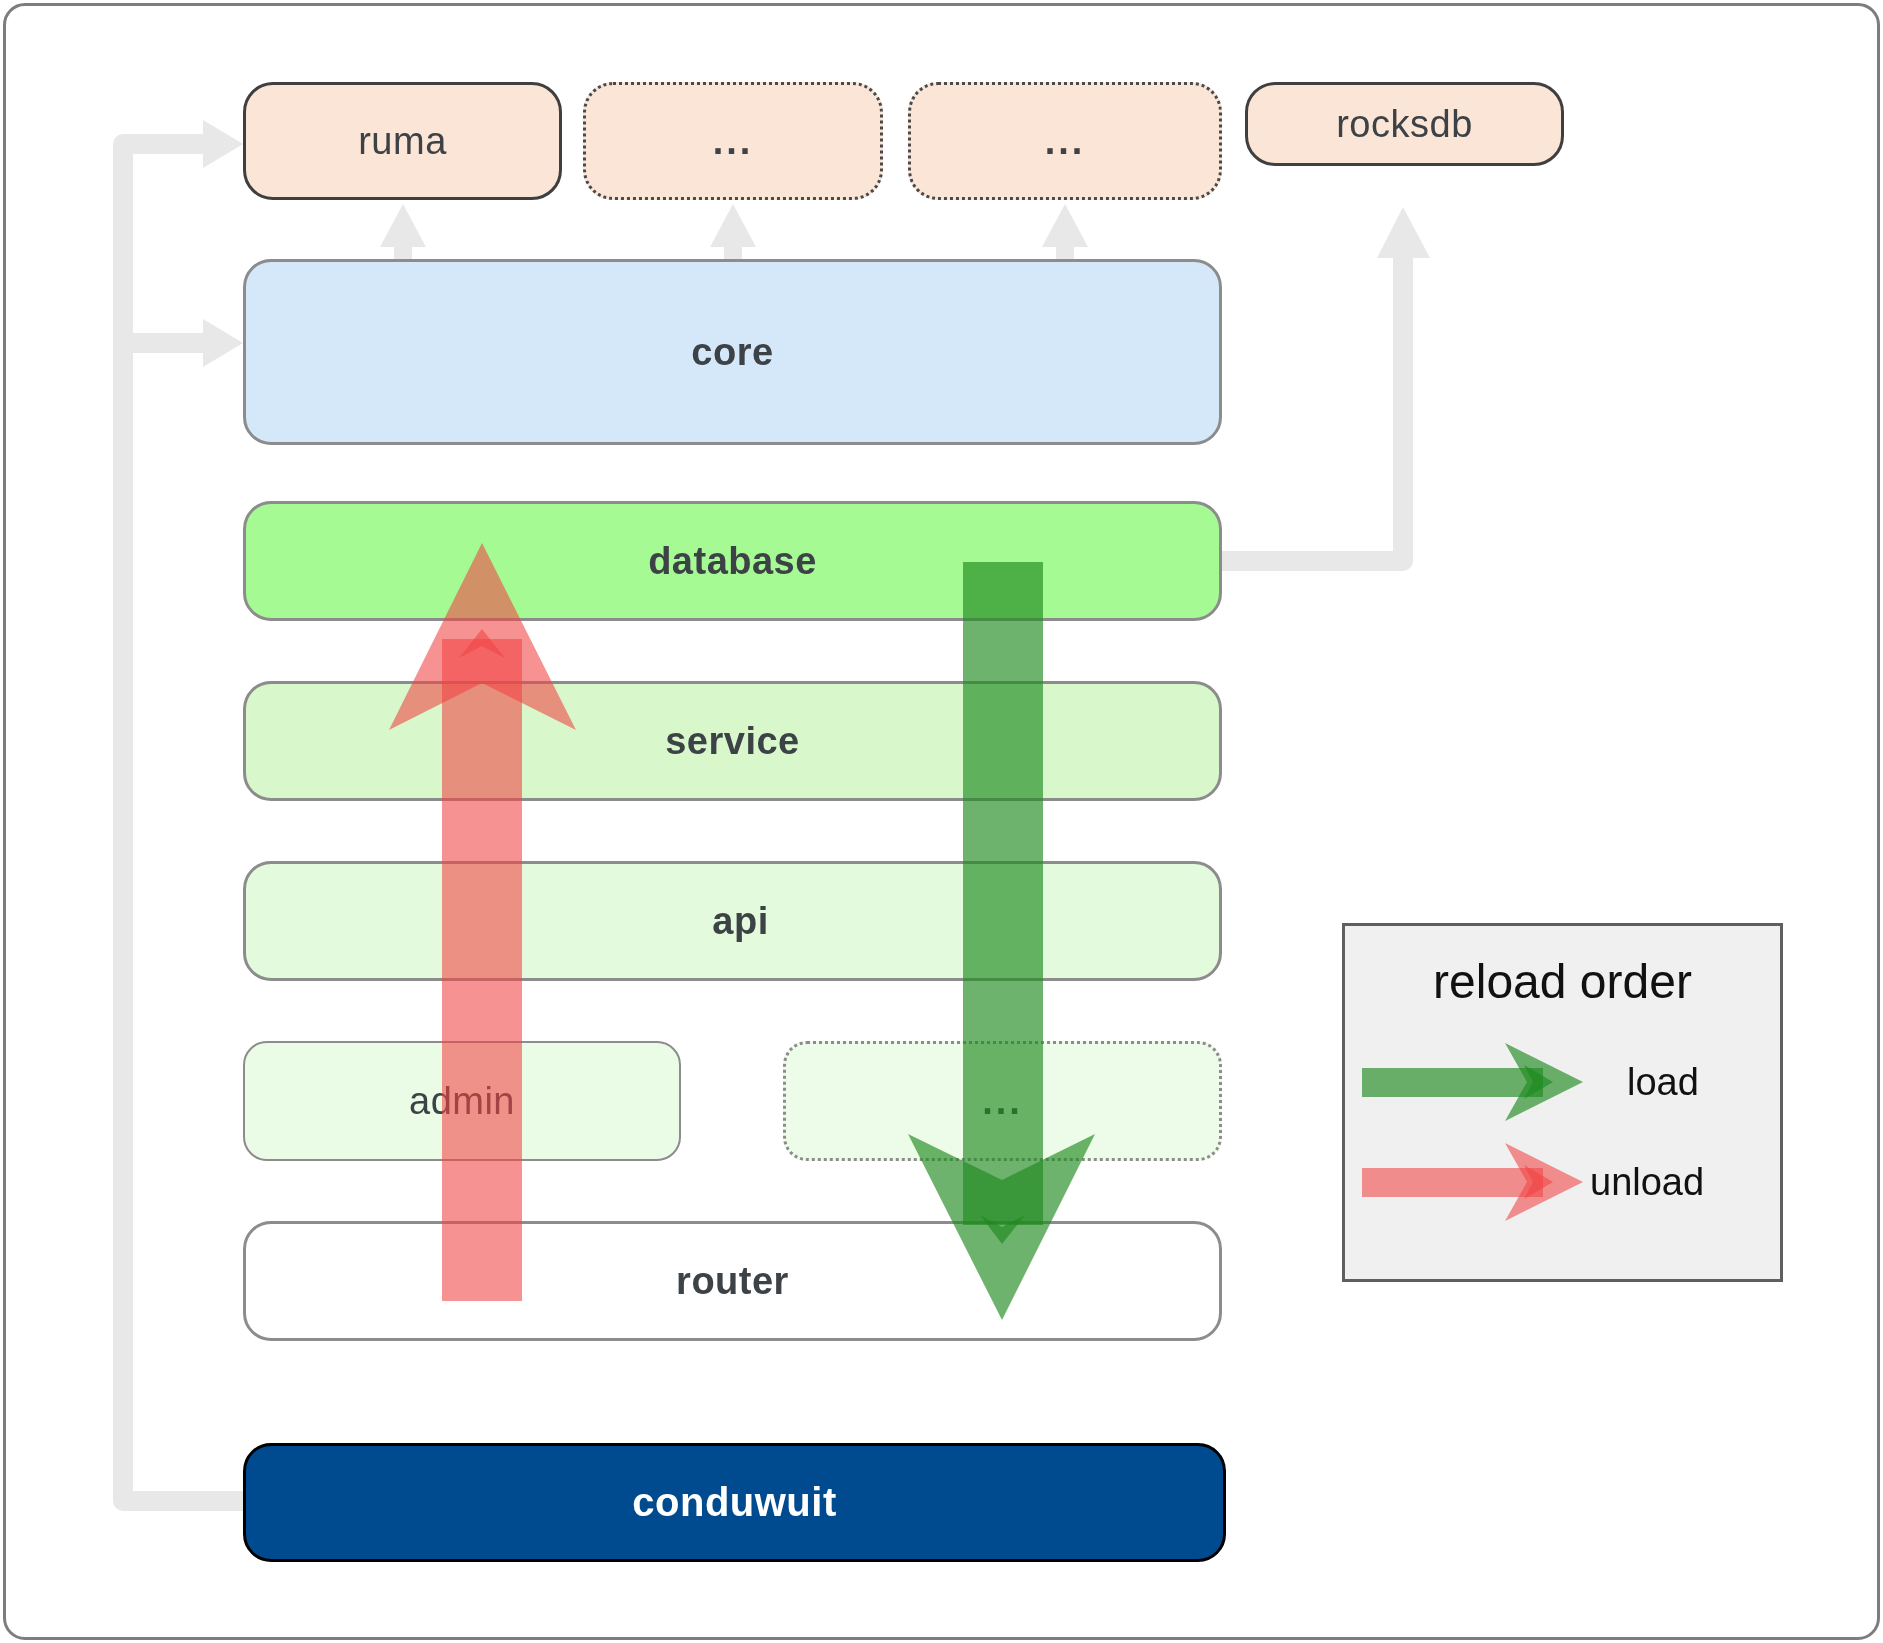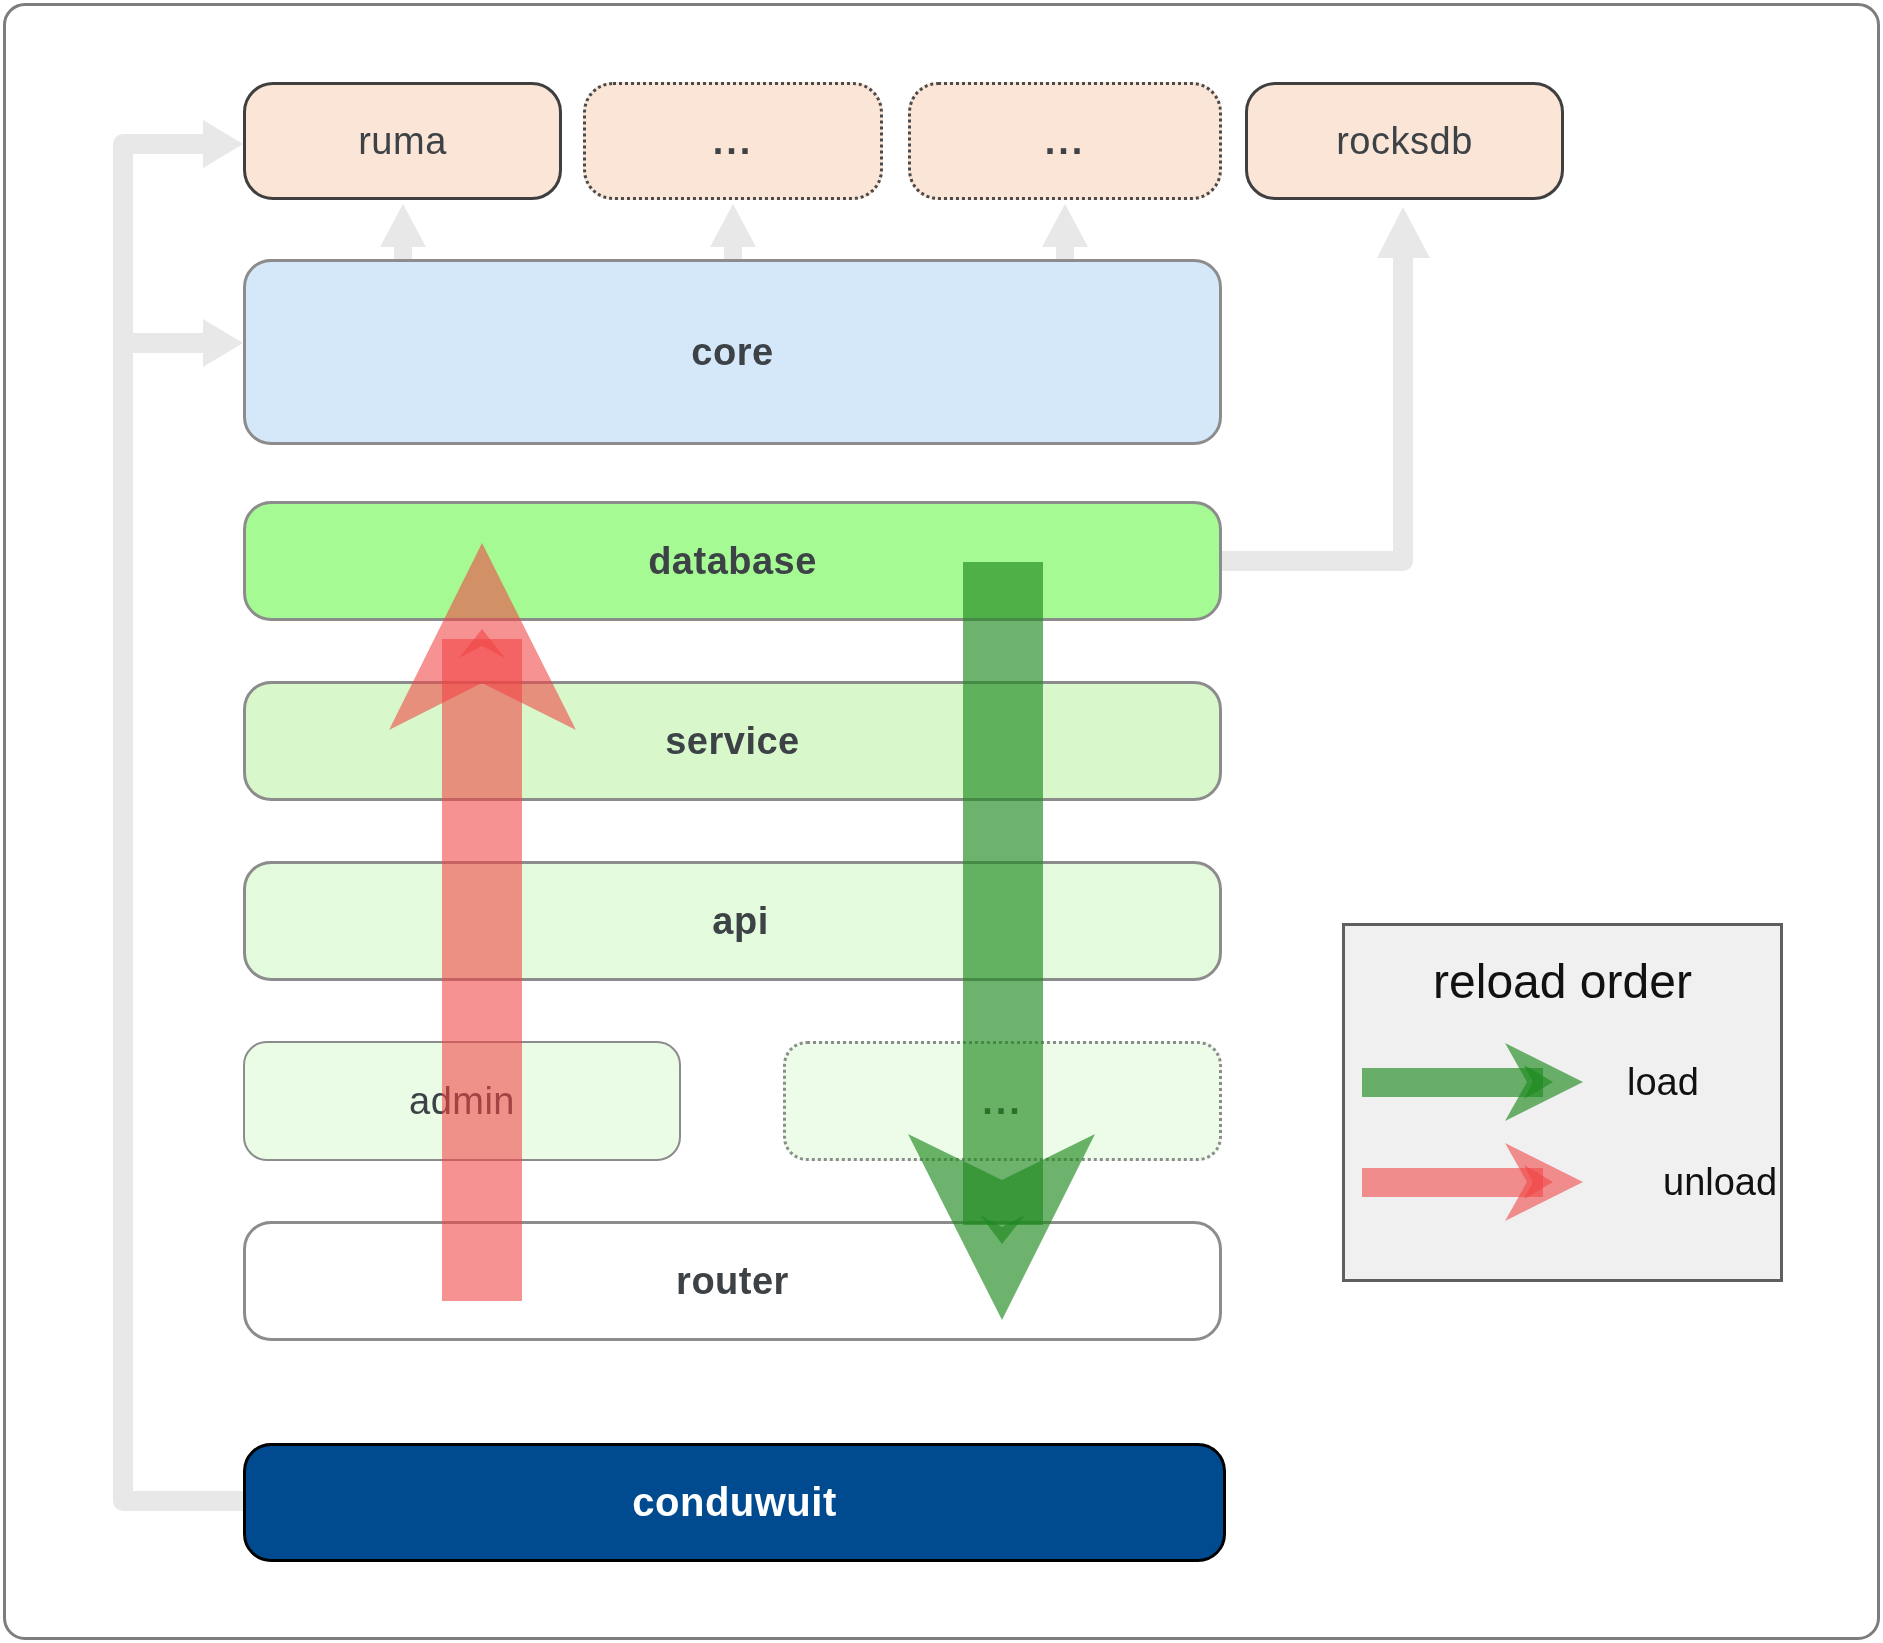--- a/index.html
+++ b/index.html
@@ -36,21 +36,21 @@
     background:#f0f0f0;border:3px solid #5f5f5f;box-sizing:border-box;z-index:2;
   }
   .legend-title{
     position:absolute;left:1342px;top:981px;width:441px;transform:translateY(-50%);
     text-align:center;font-size:48px;font-weight:500;color:#111111;z-index:2;
   }
   .legend-label{
     position:absolute;transform:translateY(-50%);font-size:38px;color:#111111;z-index:2;
   }
   .legend-label.load{left:1627px;top:1082px;}
-  .legend-label.unload{left:1663px;top:1182px;}
+  .legend-label.unload{left:1590px;top:1182px;}
 </style>
 </head>
 <body>
 
 <div class="canvas">
   <div class="frame"></div>
 
   <svg class="layer" id="connector-layer">
     <g fill="#e8e8e8" stroke="none">
       <path d="M252,1501 H123 V144 H204" fill="none" stroke="#e8e8e8" stroke-width="20" stroke-linejoin="round" stroke-linecap="butt"></path>
@@ -74,21 +74,21 @@
 
   <div class="box peach-solid r30" style="left:243px;top:82px;width:319px;height:118px;align-items:center;">
     <span>ruma</span>
   </div>
   <div class="box peach-dotted r30" style="left:583px;top:82px;width:300px;height:118px;">
     <span class="dots">...</span>
   </div>
   <div class="box peach-dotted r30" style="left:908px;top:82px;width:314px;height:118px;">
     <span class="dots">...</span>
   </div>
-  <div class="box peach-solid r30" style="left:1245px;top:82px;width:319px;height:118px;">
+  <div class="box peach-solid r30" style="left:1245px;top:82px;width:319px;height:84px;">
     <span>rocksdb</span>
   </div>
 
   <div class="box core r28" style="left:243px;top:259px;width:979px;height:186px;">
     <span>core</span>
   </div>
 
   <div class="box database r28" style="left:243px;top:501px;width:979px;height:120px;">
     <span>database</span>
   </div>

